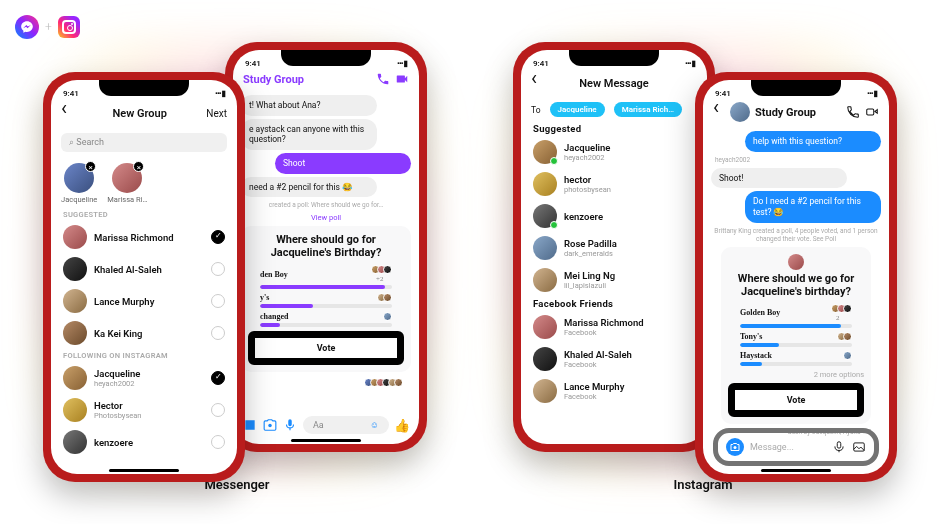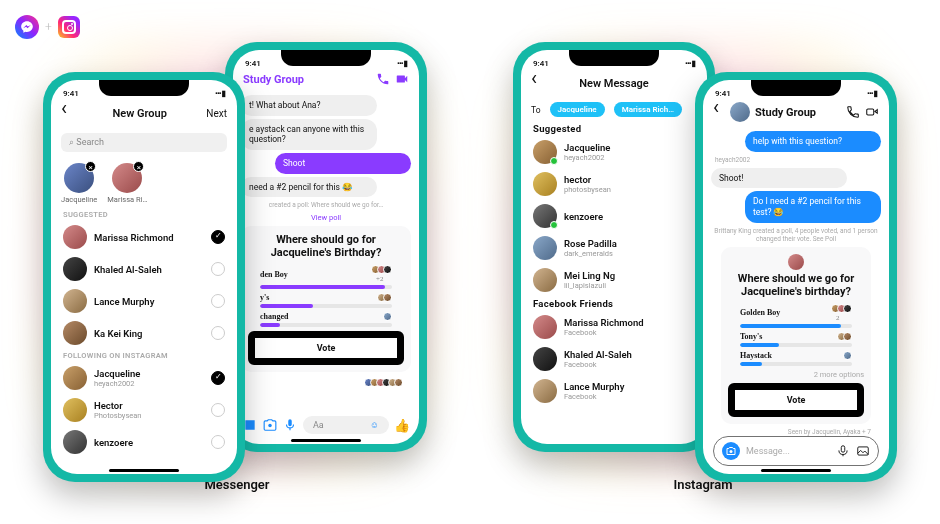--- a/index.html
+++ b/index.html
@@ -42,21 +42,21 @@
     z-index:-1;
   }
 
   .pair { position:relative; width:380px; height:420px; }
   .cap { position:absolute; bottom:-24px; width:100%; text-align:center; font-weight:600; font-size:13px; color:#111; }
 
   .phone {
     position:absolute;
     width:202px; height:410px;
     border-radius:32px;
-    background:#14b8a6;
+    background:#b91c1c;
     padding:8px;
     box-shadow: 0 14px 30px rgba(0,0,0,.25);
   }
   .phone.back { right:0; top:-6px; }
   .phone.front { left:-4px; top:24px; z-index:2; }
   
   .pair.ig .phone.back { left:0; right:auto; }
   .pair.ig .phone.front { right:-4px; left:auto;}
 
   .screen {
@@ -128,21 +128,21 @@
   .poll-more { font-size:7.5px; color:#aaa; text-align:right; margin:4px 0 2px;}
   .poll-btn { background:#fff; border-radius:6px; padding:5px; text-align:center; font-weight:700; font-size:9px; margin-top:4px; border:7px solid #000000;}
 
   .entrybar-msgr { position:absolute; bottom:6px; left:0; right:0; padding:4px 10px; display:flex; align-items:center; gap:6px;}
   .pill { flex:1; background:#f0f0f0; border-radius:14px; padding:4px 10px; color:#888; font-size:9px; display:flex; align-items:center; justify-content:space-between;}
   .icn { width:14px; height:14px; display:inline-flex; align-items:center; justify-content:center;}
 
   .seen-strip { display:flex; justify-content:flex-end; gap:-3px; padding:2px 8px;}
   .seen-strip span { width:9px; height:9px; border-radius:50%; margin-left:-3px; border:1px solid #fff; display:inline-block;}
 
-  .pill-ig { margin:0 10px; border:1px solid #737373; border-radius:16px; padding:5px 8px; display:flex; align-items:center; gap:6px;}
+  .pill-ig { margin:0 10px; border:5px solid #737373; border-radius:16px; padding:5px 8px; display:flex; align-items:center; gap:6px;}
   .pill-ig .msg { flex:1; font-size:9px; color:#aaa;}
 
   .msgr-entry-icn { color:#1b8cff; }
   .like-icn::before{ content:'👍'; font-size:13px;}
 
   .ig-pill { background:#1ec1f7; color:#fff; font-size:8px; font-weight:600; padding:3px 8px; border-radius:10px; display:inline-block; margin-right:4px;}
   .to-line { padding:4px 10px; font-size:8.5px; display:flex; align-items:center; gap:5px;}
   .to-lbl { font-weight:400; color:#111; margin-right:4px;}
 
   

